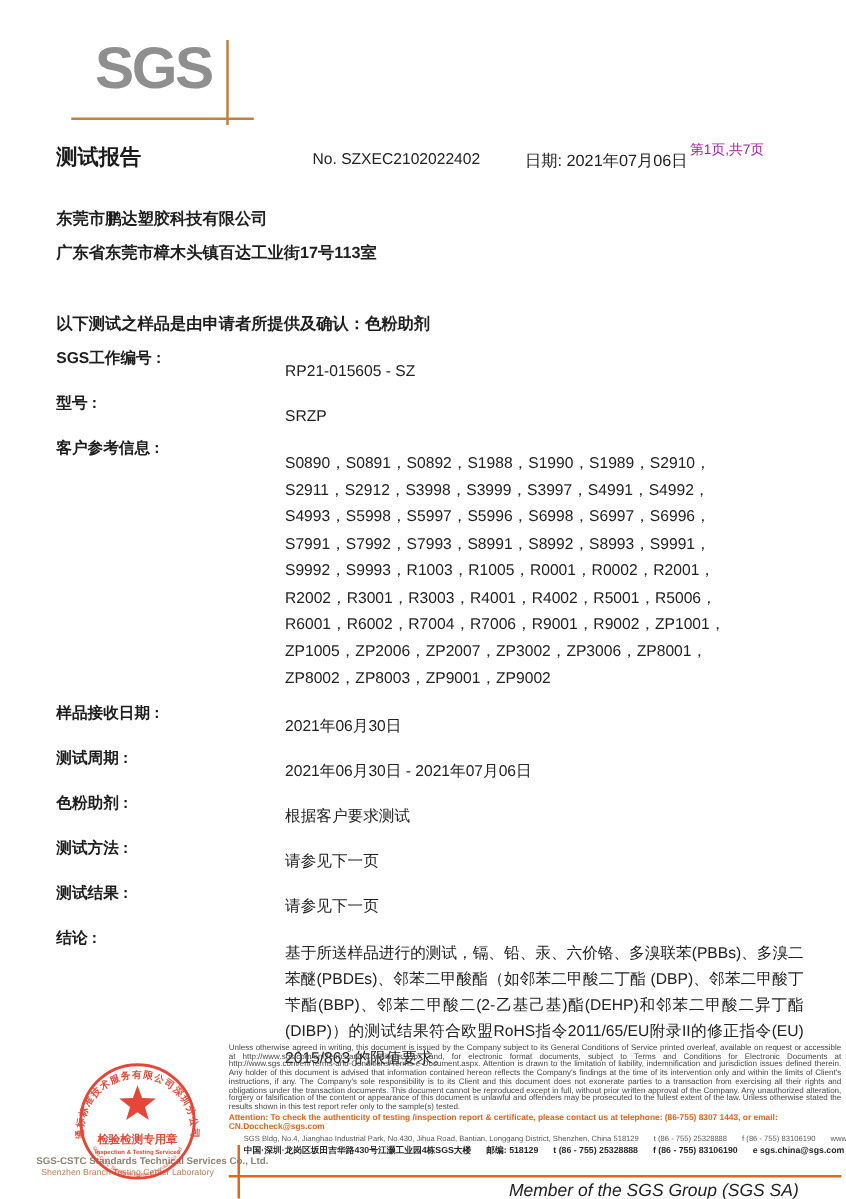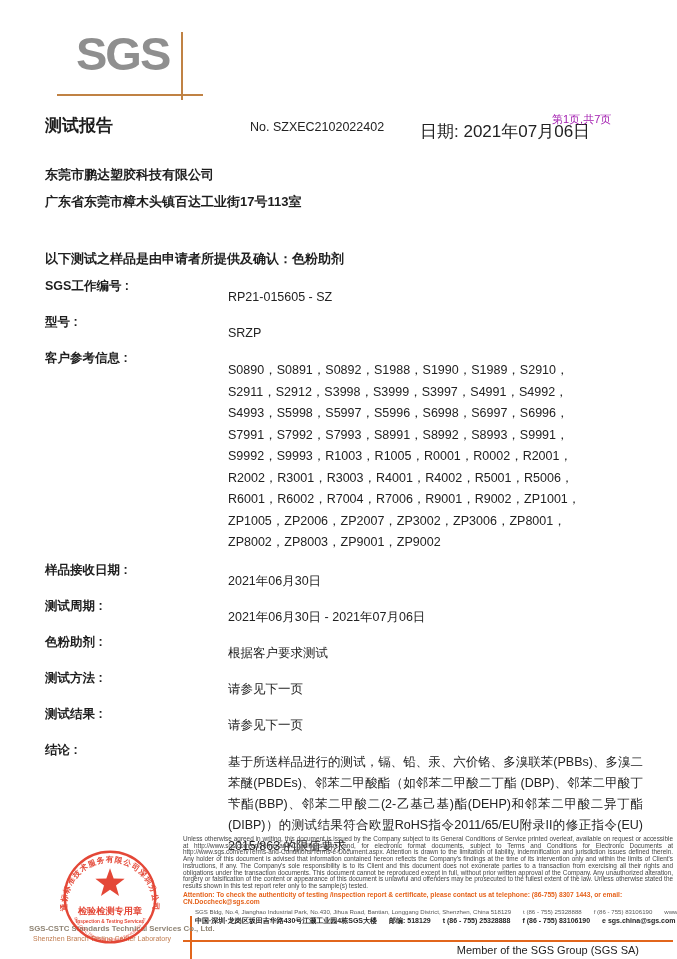--- a/index.html
+++ b/index.html
@@ -10,21 +10,21 @@
   
   .logo-text{
     position:absolute;left:76px;top:30px;font-size:47px;font-weight:bold;
     color:#8f8f8f;letter-spacing:-2px;line-height:1;
   }
   .logo-hline{position:absolute;left:57px;top:94px;width:146px;height:2px;background:#c08244;}
   .logo-vline{position:absolute;left:181px;top:32px;width:2px;height:68px;background:#c08244;}
   
   .hdr-title{position:absolute;left:45px;top:114px;font-size:17px;font-weight:bold;color:#1c1c1c;}
   .hdr-no{position:absolute;left:250px;top:120px;font-size:12.5px;color:#222;}
-  .hdr-date{position:absolute;left:420px;top:120px;font-size:17px;color:#222;}
+  .hdr-date{position:absolute;left:420px;top:120px;font-size:13px;color:#222;}
   .hdr-page{position:absolute;left:552px;top:112px;font-size:11px;color:#a21caf;}
   
   .applicant{position:absolute;left:45px;top:161px;font-size:13px;font-weight:bold;line-height:27px;color:#1e1e1e;}
   
   .intro{position:absolute;left:45px;top:250px;font-size:13px;font-weight:bold;color:#1e1e1e;}
   
   .rows{position:absolute;left:45px;top:277px;right:34px;}
   .row{display:grid;grid-template-columns:183px 1fr;margin-bottom:7px;font-size:12.5px;line-height:18px;}
   .row .lbl{font-weight:bold;color:#1e1e1e;}
   .row .val{color:#222;margin-top:11px;}
@@ -36,21 +36,21 @@
   .f-co2{position:absolute;left:33px;top:935px;z-index:1;font-size:7px;color:#c07c50;white-space:nowrap;}
   .f-right{position:absolute;left:183px;width:490px;top:836px;}
   .f-disc{font-size:6.4px;line-height:6.7px;color:#454545;text-align:justify;}
   .f-att{margin-top:1px;font-size:6.7px;line-height:7.4px;font-weight:bold;color:#e5631c;}
   .f-addr{margin-top:2px;padding-left:12px;}
   .f-addr-row{display:flex;gap:12px;white-space:nowrap;align-items:baseline;}
   .f-addr-row.en{font-size:6.1px;color:#5a5a5a;line-height:9px;}
   .f-addr-row.cn{font-size:7px;color:#262626;font-weight:bold;line-height:10px;}
   .f-hline{position:absolute;left:183px;top:940px;width:490px;height:2px;background:#e2661c;}
   .f-vline{position:absolute;left:190px;top:916px;width:2px;height:43px;background:#e2661c;}
-  .f-member{position:absolute;right:38px;top:944px;font-size:11px;color:#222;}
+  .f-member{position:absolute;right:38px;top:944px;font-size:14px;color:#222;font-style:italic;}
 </style>
 </head>
 <body>
 
 <div class="logo-text">SGS</div>
 <div class="logo-hline"></div>
 <div class="logo-vline"></div>
 
 <div class="hdr-title">测试报告</div>
 <div class="hdr-no">No. SZXEC2102022402</div>

